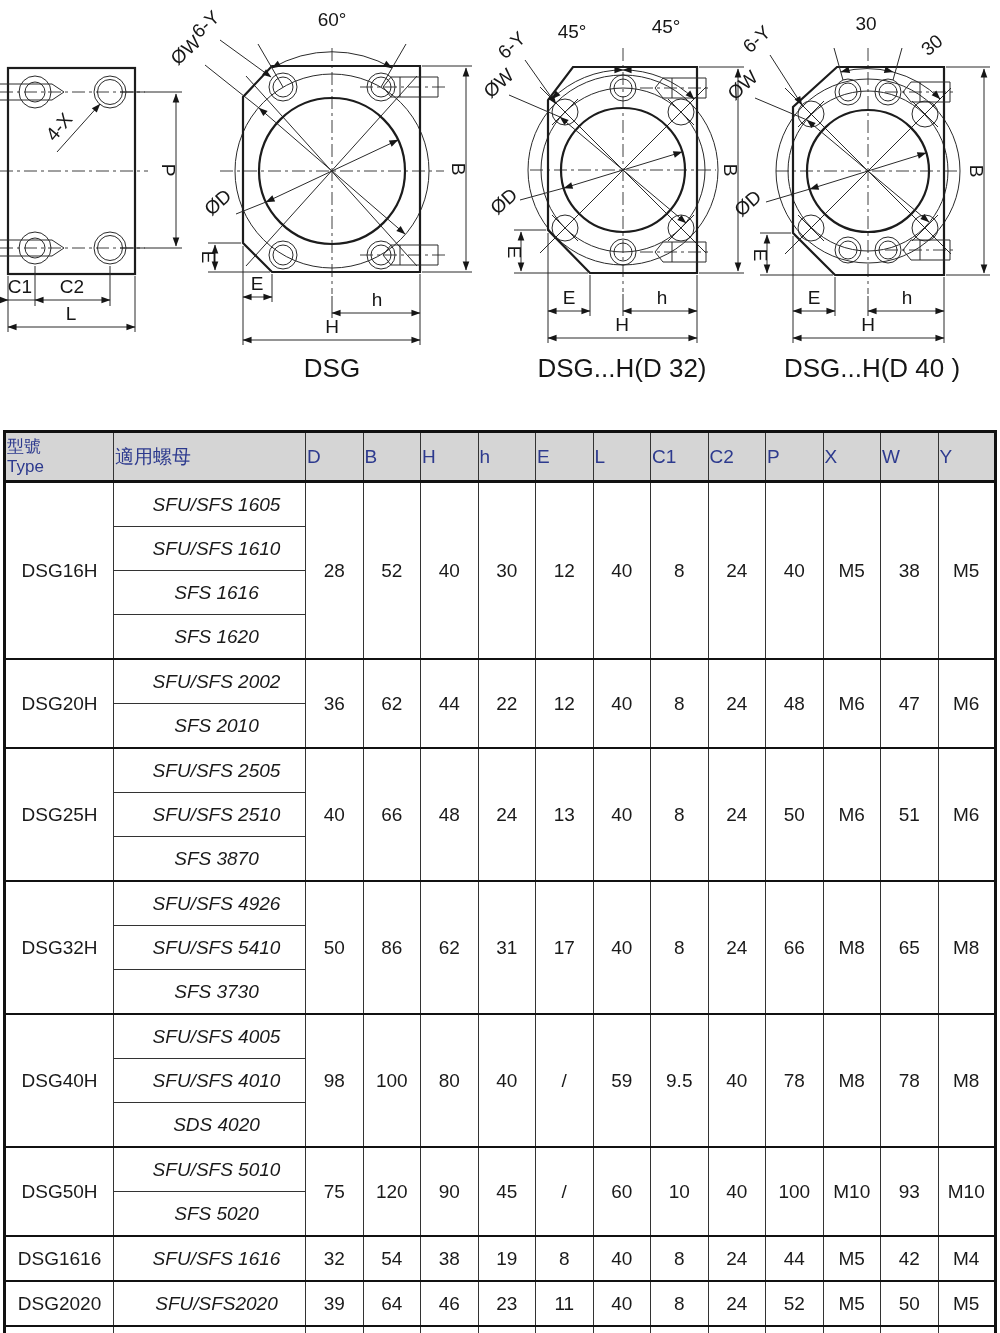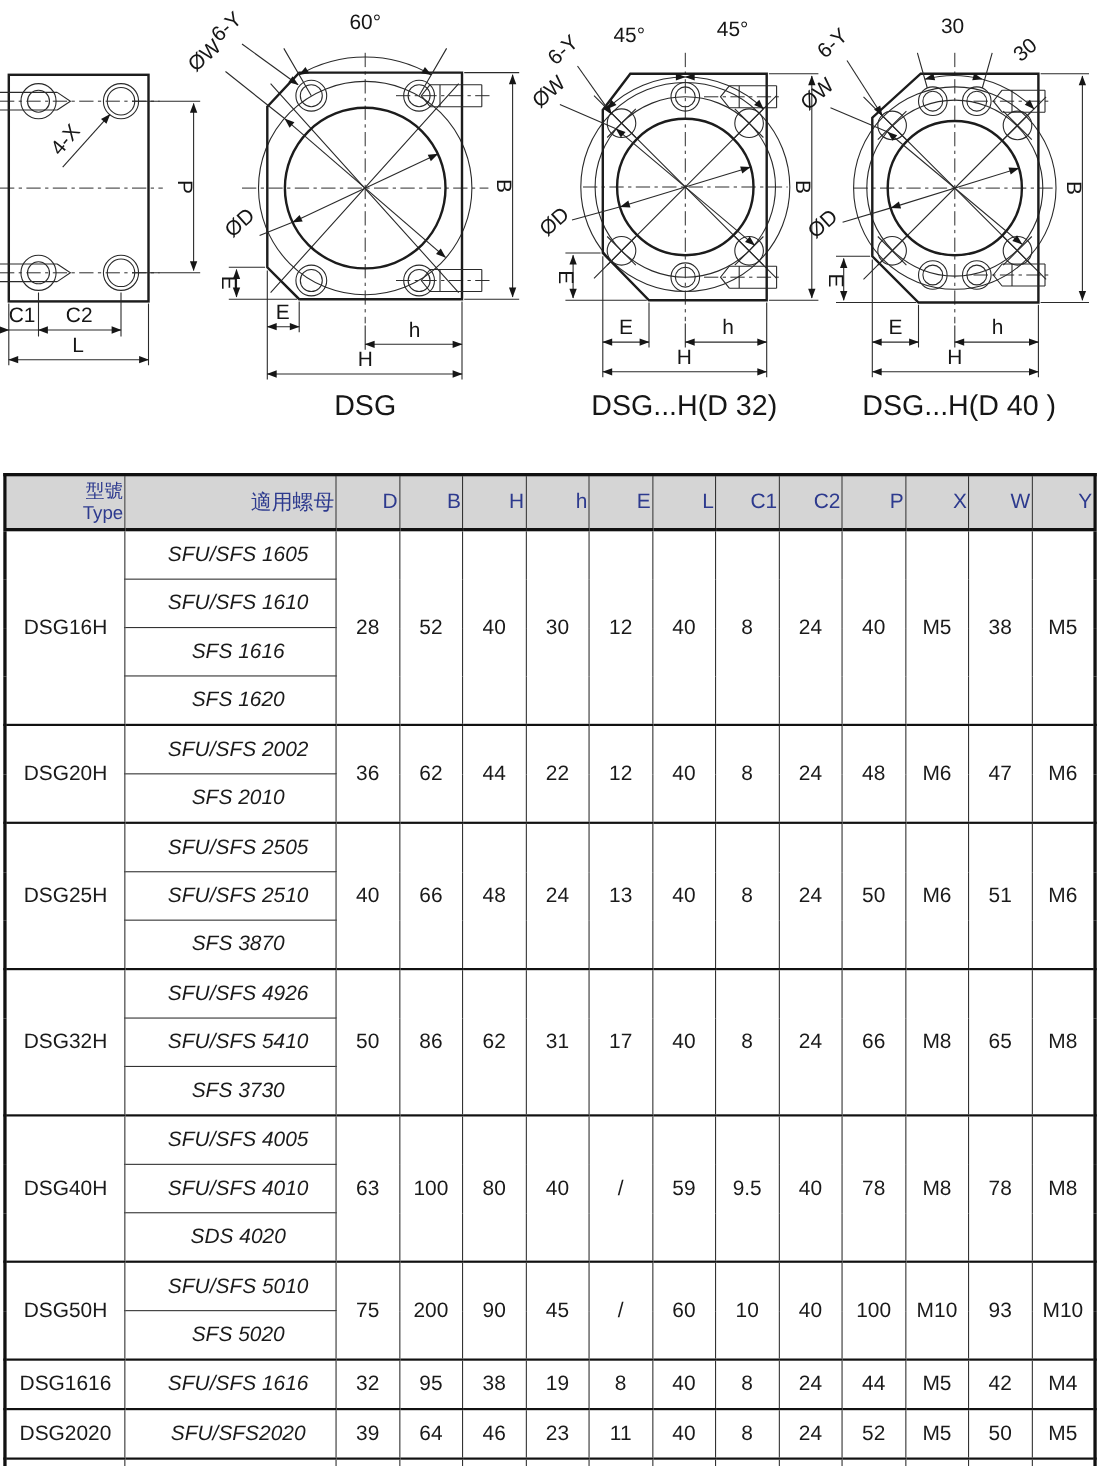--- a/index.html
+++ b/index.html
@@ -9,21 +9,21 @@
   svg.draw text{font-family:"Liberation Sans",sans-serif;fill:#161616;}
   .dimtxt{font-size:19px;}
   .angtxt{font-size:19px;}
   .captxt{font-size:26px;}
   .ldrtxt{font-size:19px;}
 
   table.spec{position:absolute;top:430px;left:3px;width:994px;border-collapse:collapse;
              table-layout:fixed;border:3px solid #111;}
   table.spec th,table.spec td{border:1px solid #333;overflow:hidden;white-space:nowrap;}
   table.spec thead th{background:#d5d5d5;color:#2d3a8e;font-weight:normal;font-size:19px;
-             height:45px;text-align:right;border-bottom:3px solid #111;}
+             height:45px;text-align:left;border-bottom:3px solid #111;}
   table.spec thead th.th-type{font-size:17px;line-height:1.15;}
   table.spec tbody td{font-size:19px;color:#1a1a1a;text-align:center;vertical-align:middle;}
   td.c-nut{text-align:left;padding-left:15px;height:41px;font-style:italic;}
   tr.gs td{border-top:2px solid #111;}
   col.w-type{width:109px;} col.w-nut{width:192px;}
 </style>
 </head>
 <body>
 
 <div class="page">
@@ -359,21 +359,21 @@
     <tr>
           <td class="c-nut">SFU/SFS 5410</td>
         </tr>
     <tr>
           <td class="c-nut">SFS 3730</td>
         </tr>
 
     <tr class="gs">
       <td class="c-type" rowspan="3">DSG40H</td>
       <td class="c-nut">SFU/SFS 4005</td>
-      <td class="c-val" rowspan="3">63</td>
+      <td class="c-val" rowspan="3">98</td>
       <td class="c-val" rowspan="3">100</td>
       <td class="c-val" rowspan="3">80</td>
       <td class="c-val" rowspan="3">40</td>
       <td class="c-val" rowspan="3">/</td>
       <td class="c-val" rowspan="3">59</td>
       <td class="c-val" rowspan="3">9.5</td>
       <td class="c-val" rowspan="3">40</td>
       <td class="c-val" rowspan="3">78</td>
       <td class="c-val" rowspan="3">M8</td>
       <td class="c-val" rowspan="3">78</td>
@@ -383,41 +383,41 @@
           <td class="c-nut">SFU/SFS 4010</td>
         </tr>
     <tr>
           <td class="c-nut">SDS 4020</td>
         </tr>
 
     <tr class="gs">
       <td class="c-type" rowspan="2">DSG50H</td>
       <td class="c-nut">SFU/SFS 5010</td>
       <td class="c-val" rowspan="2">75</td>
-      <td class="c-val" rowspan="2">200</td>
+      <td class="c-val" rowspan="2">120</td>
       <td class="c-val" rowspan="2">90</td>
       <td class="c-val" rowspan="2">45</td>
       <td class="c-val" rowspan="2">/</td>
       <td class="c-val" rowspan="2">60</td>
       <td class="c-val" rowspan="2">10</td>
       <td class="c-val" rowspan="2">40</td>
       <td class="c-val" rowspan="2">100</td>
       <td class="c-val" rowspan="2">M10</td>
       <td class="c-val" rowspan="2">93</td>
       <td class="c-val" rowspan="2">M10</td>
     </tr>
     <tr>
           <td class="c-nut">SFS 5020</td>
         </tr>
 
     <tr class="gs">
       <td class="c-type">DSG1616</td>
       <td class="c-nut">SFU/SFS 1616</td>
       <td class="c-val">32</td>
-      <td class="c-val">95</td>
+      <td class="c-val">54</td>
       <td class="c-val">38</td>
       <td class="c-val">19</td>
       <td class="c-val">8</td>
       <td class="c-val">40</td>
       <td class="c-val">8</td>
       <td class="c-val">24</td>
       <td class="c-val">44</td>
       <td class="c-val">M5</td>
       <td class="c-val">42</td>
       <td class="c-val">M4</td>

